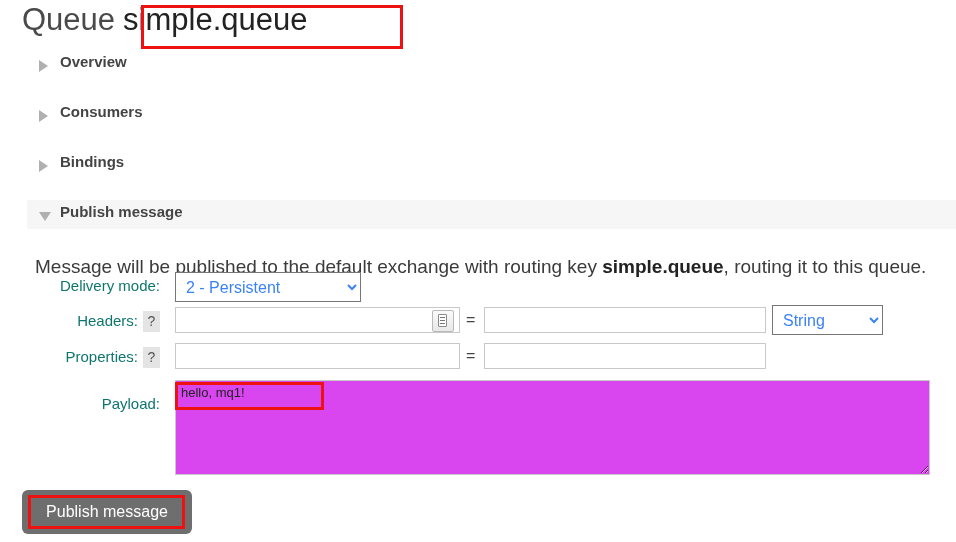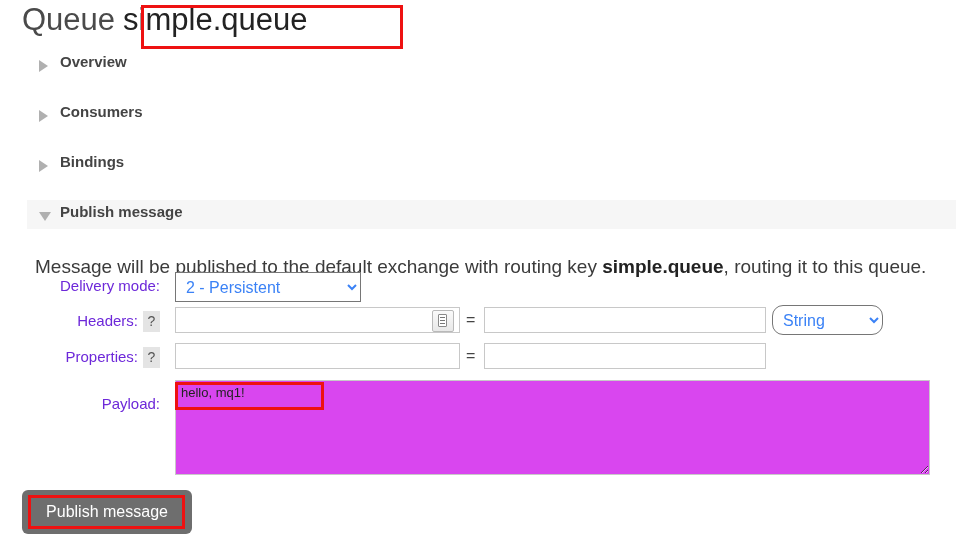--- a/index.html
+++ b/index.html
@@ -92,21 +92,21 @@
   
   .form-row {
     position: absolute;
     left: 0;
     height: 30px;
   }
   .flabel {
     position: absolute;
     text-align: right;
     font-size: 15px;
-    color: #6d28d9;
+    color: #0f766e;
     white-space: nowrap;
     right: 0;
     top: 5px;
   }
   .lblwrap {
     position: absolute;
     left: 0;
     width: 160px;
     height: 26px;
   }
@@ -254,21 +254,21 @@
 
 <div class="form-row" style="top:307px; width:956px;">
   <div class="lblwrap">
     <span class="flabel" style="right:22px;">Headers:</span>
     <span class="helpq">?</span>
   </div>
   <input class="txt" type="text" style="left: 175px; top: 0px; width: 285px;" placeholder="">
   <span class="kbd-icon" style="left:432px;"></span>
   <span class="eqsign" style="left:466px;">=</span>
   <input class="txt" type="text" style="left: 484px; top: 0px; width: 282px;" placeholder="">
-  <select class="sel" style="left:772px; top:-2px; width:111px;border-radius:11px;">
+  <select class="sel" style="left:772px; top:-2px; width:111px;">
     <option>String</option>
   </select>
 </div>
 
 <div class="form-row" style="top:343px; width:956px;">
   <div class="lblwrap">
     <span class="flabel" style="right:22px;">Properties:</span>
     <span class="helpq">?</span>
   </div>
   <input class="txt" type="text" style="left: 175px; top: 0px; width: 285px;" placeholder="">

